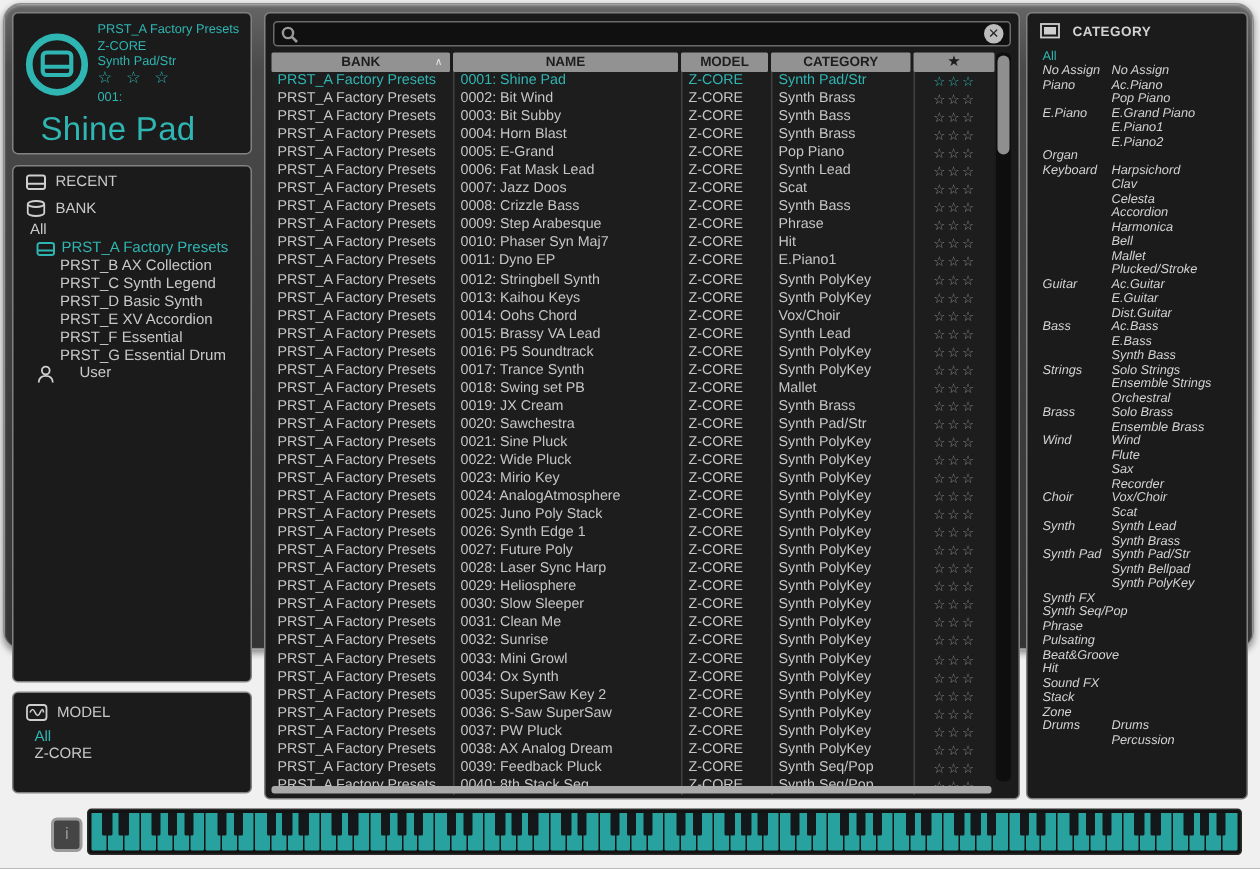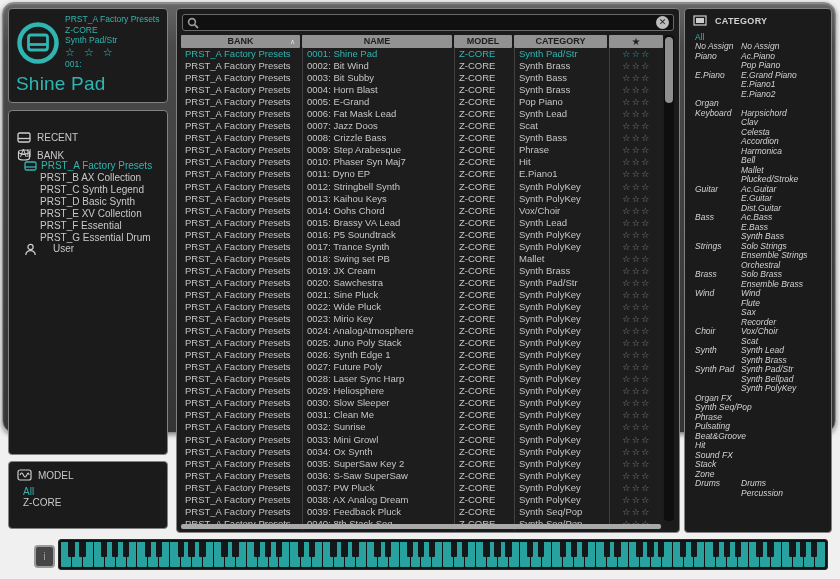--- a/index.html
+++ b/index.html
@@ -11,25 +11,25 @@
     background:linear-gradient(#666 0%,#4a4a4a 10%,#3e3e3e 55%,#343434 100%);
     border:1px solid #8d8d8d;box-shadow:inset 0 1px 2px rgba(255,255,255,.35),0 2px 5px rgba(0,0,0,.45);}
 
   .panel{position:absolute;background:var(--panelbg);border:1px solid var(--pborder);border-radius:4px;}
 
   
   .info-panel{left:5px;top:5px;width:160px;height:95px;color:var(--accent);}
   .preset-badge{position:absolute;left:6px;top:11px;}
   .info-lines{position:absolute;left:56px;top:5px;font-size:8.5px;line-height:10.5px;white-space:nowrap;}
   .info-stars{font-size:11px;letter-spacing:3px;line-height:13px;}
-  .patch-name{position:absolute;left:7px;top:64px;font-size:19px;letter-spacing:.2px;}
+  .patch-name{position:absolute;left:18px;top:64px;font-size:22px;letter-spacing:.2px;}
 
   
   .tree-panel{left:5px;top:107px;width:160px;height:345px;color:var(--txt);font-size:10px;}
-  .tree-row{position:absolute;left:8px;display:flex;align-items:center;gap:6px;margin-top:16px;}
+  .tree-row{position:absolute;left:8px;display:flex;align-items:center;gap:6px;}
   .tree-row svg{flex:none;}
   .tree-all{position:absolute;left:11px;top:37px;}
   .bank-list{position:absolute;left:15px;top:49px;right:2px;}
   .bank-item{height:12px;line-height:12px;padding-left:16px;white-space:nowrap;display:flex;align-items:center;gap:4px;}
   .bank-item.sel{padding-left:0;color:var(--accent);}
   .bank-item .bicon{display:inline-flex;width:13px;}
   .tree-user{position:absolute;left:15px;top:132px;display:flex;align-items:flex-start;gap:16px;}
 
   
   .model-panel{left:5px;top:458px;width:160px;height:68px;color:var(--txt);font-size:10px;}
@@ -135,21 +135,21 @@
         <div class="bank-item">
           <span>PRST_B AX Collection</span>
         </div>
         <div class="bank-item">
           <span>PRST_C Synth Legend</span>
         </div>
         <div class="bank-item">
           <span>PRST_D Basic Synth</span>
         </div>
         <div class="bank-item">
-          <span>PRST_E XV Collection</span>
+          <span>PRST_E XV Accordion</span>
         </div>
         <div class="bank-item">
           <span>PRST_F Essential</span>
         </div>
         <div class="bank-item">
           <span>PRST_G Essential Drum</span>
         </div>
       </div>
     <div class="tree-user">
       <svg width="13" height="13" viewBox="0 0 13 13">
@@ -588,21 +588,21 @@
         <div class="cgroup">
           <div class="gname">Synth Pad</div>
           <div class="gsubs">
             <div>Synth Pad/Str</div>
             <div>Synth Bellpad</div>
             <div>Synth PolyKey</div>
           </div>
         </div>
         <div class="cgroup">
           <div class="gsubs">
-            <div>Organ FX</div>
+            <div>Synth FX</div>
             <div>Synth Seq/Pop</div>
             <div>Phrase</div>
             <div>Pulsating</div>
             <div>Beat&amp;Groove</div>
             <div>Hit</div>
             <div>Sound FX</div>
             <div>Stack</div>
             <div>Zone</div>
           </div>
         </div>

